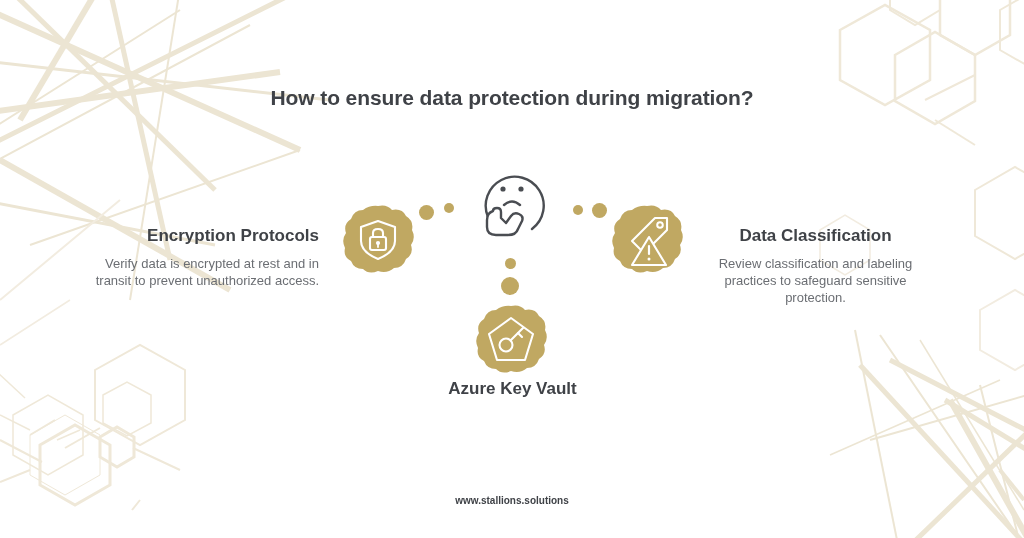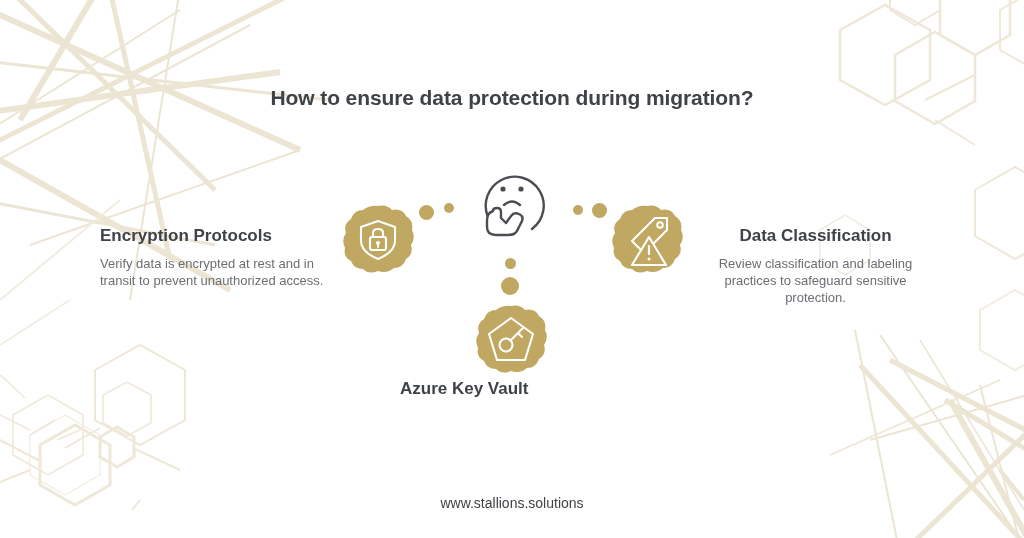--- a/index.html
+++ b/index.html
@@ -81,33 +81,33 @@
     font-weight: bold;
     color: #3f4247;
   }
   .block p {
     margin: 0;
     font-size: 13px;
     line-height: 17px;
     color: #6b6e73;
   }
 
-  #block-left  { left: 100px;  top: 226px; width: 235px; }
+  #block-left  { left: 84px;  top: 226px; width: 235px; text-align: right; }
   #block-right { left: 693px;  top: 226px; width: 245px; text-align: center; }
-  #block-bottom{ left: 400px;  top: 379px; width: 225px; }
+  #block-bottom{ left: 400px;  top: 379px; width: 225px; text-align: center; }
 
   
   #footer {
     position: absolute;
     top: 495px;
     left: 0;
     width: 1024px;
     text-align: center;
-    font-size: 14px;
-    font-weight: normal;
+    font-size: 10px;
+    font-weight: bold;
     color: #3f4247;
   }
 </style>
 </head>
 <body>
 
 <div id="canvas">
 
   <svg class="bg-art" viewBox="0 0 1024 538" xmlns="http://www.w3.org/2000/svg">
     <g stroke="#ece5d3" fill="none">

